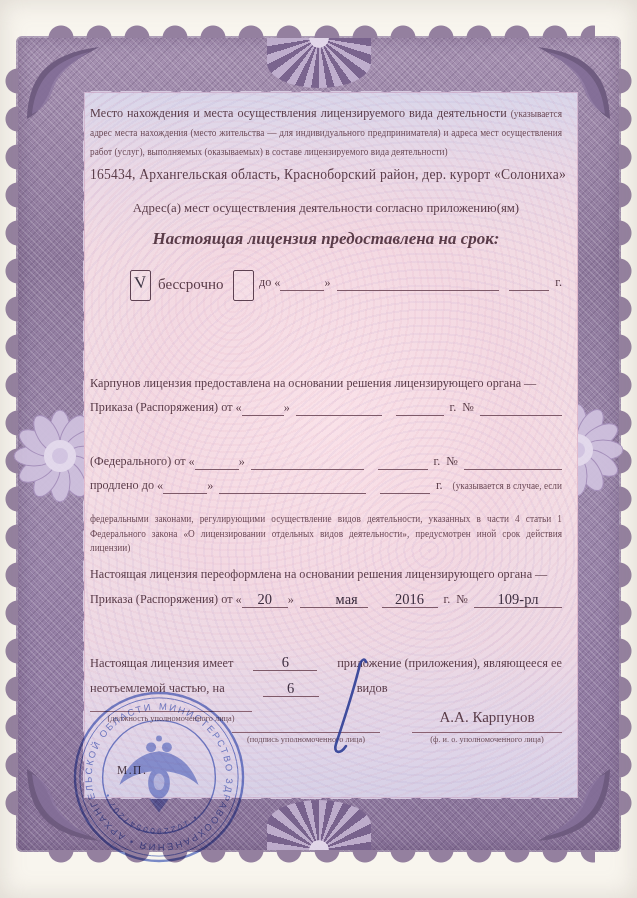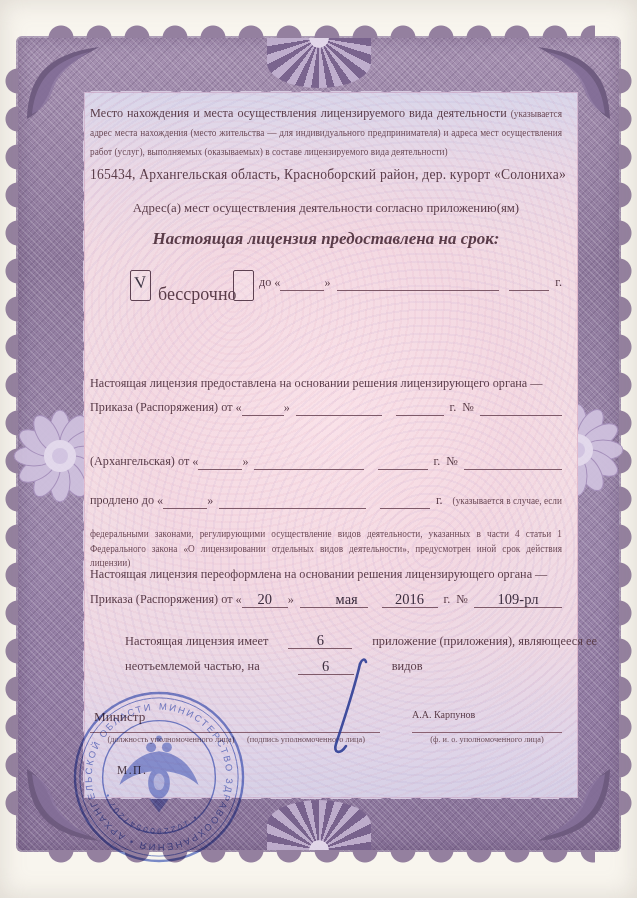--- a/index.html
+++ b/index.html
@@ -73,21 +73,21 @@
   .ml6{margin-left:6px;} .ml10{margin-left:10px;} .ml14{margin-left:14px;}
   .cb{position:absolute;width:19px;height:29px;border:1.5px solid #5e4152;border-radius:2px;
       background:rgba(255,255,255,.12);}
   .vmark{display:block;text-align:center;font-size:17px;color:#3c3544;
       transform:rotate(-6deg) translateY(2px);font-family:"Liberation Serif",serif;}
   .fill{font-size:14.5px;color:#3b2c3e;}
   .sp-between{display:flex;justify-content:space-between;align-items:flex-end;}
 
   .sig-col{position:absolute;top:709px;}
   .sig-post{font-size:13.2px;height:21px;padding-left:4px;}
-  .sig-name{font-size:10px;height:21px;text-align:left;}
+  .sig-name{font-size:15px;height:21px;text-align:center;}
   .sigline{display:block;border-bottom:1px solid #8a6272;height:2px;}
   .sig-cap{font-size:8.3px;color:#6b4c58;text-align:center;margin-top:2px;white-space:nowrap;}
   .mp{position:absolute;left:117px;top:764px;font-size:11.5px;letter-spacing:1.5px;color:#4c3a46;}
 
   .stamp{position:absolute;left:70px;top:688px;width:178px;height:178px;opacity:.8;mix-blend-mode:multiply;}
   .signature{position:absolute;left:316px;top:656px;width:64px;height:108px;}
   .printer{position:absolute;left:0;right:0;top:857px;text-align:center;font-size:7.3px;
       color:#9a8a95;letter-spacing:.3px;}
 </style>
 </head>
@@ -168,55 +168,55 @@
 
   <div class="abs col address" style="top:167px;">165434, Архангельская область, Красноборский район, дер. курорт «Солониха»</div>
 
   <div class="abs col center" style="top:201px;font-size:12.8px;">Адрес(а) мест осуществления деятельности согласно приложению(ям)</div>
 
   <div class="abs col center heading-it" style="top:229px;">Настоящая лицензия предоставлена на срок:</div>
 
   <div class="cb" style="left:130px;top:270px;">
       <span class="vmark">V</span>
     </div>
-  <div class="abs" style="left:158px;top:284px;font-size:18px;">бессрочно</div>
+  <div class="abs" style="left:158px;top:276px;font-size:15px;">бессрочно</div>
   <div class="cb" style="left:233px;top:270px;"></div>
   <div class="abs row" style="left:259px;top:274px;width:303px;">
     <span class="txt">до «</span>
     <span class="bl" style="width:44px;"></span>
     <span class="txt">»</span>
     <span class="bl grow ml6"></span>
     <span class="bl ml10" style="width:40px;"></span>
     <span class="txt ml6">г.</span>
   </div>
 
   <div class="abs col" style="top:374px;">
-    <div class="body-txt just">Настоящая лицензия предоставлена на основании решения лицензирующего органа —</div>
+    <div class="body-txt just">Карпунов лицензия предоставлена на основании решения лицензирующего органа —</div>
     <div class="row" style="margin-top:6px;">
       <span class="txt">Приказа (Распоряжения) от «</span>
       <span class="bl" style="width:42px;"></span>
       <span class="txt">»</span>
       <span class="bl grow ml6"></span>
       <span class="bl ml14" style="width:48px;"></span>
       <span class="txt ml6">г.  №</span>
       <span class="bl ml6" style="width:82px;"></span>
     </div>
   </div>
 
   <div class="abs col" style="top:447px;">
     <div class="row" style="margin-top:6px;">
-      <span class="txt">(Архангельская) от «</span>
+      <span class="txt">(Федерального) от «</span>
       <span class="bl" style="width:44px;"></span>
       <span class="txt">»</span>
       <span class="bl grow ml6"></span>
       <span class="bl ml14" style="width:50px;"></span>
       <span class="txt ml6">г.  №</span>
       <span class="bl ml6" style="width:98px;"></span>
     </div>
-    <div class="row" style="margin-top:22px;">
+    <div class="row" style="margin-top:7px;">
       <span class="txt">продлено до «</span>
       <span class="bl" style="width:44px;"></span>
       <span class="txt">»</span>
       <span class="bl grow ml6"></span>
       <span class="bl ml14" style="width:50px;"></span>
       <span class="txt ml6">г.</span>
       <span class="fine ml10" style="align-self:flex-end;">(указывается в случае, если</span>
     </div>
     <div class="fine just" style="margin-top:18px;">федеральными законами, регулирующими осуществление видов деятельности, указанных в части 4 статьи 1 Федерального закона «О лицензировании отдельных видов деятельности», предусмотрен иной срок действия лицензии)</div>
   </div>
@@ -227,35 +227,34 @@
       <span class="txt">Приказа (Распоряжения) от «</span>
       <span class="bl fill" style="width:46px;">20</span>
       <span class="txt">»</span>
       <span class="bl grow fill ml6" style="text-align:center;padding-left:26px;">мая</span>
       <span class="bl fill ml14" style="width:56px;">2016</span>
       <span class="txt ml6">г.  №</span>
       <span class="bl fill ml6" style="width:88px;">109-рл</span>
     </div>
   </div>
 
-  <div class="abs col" style="top:633px;margin-left:35px;">
+  <div class="abs col" style="top:655px;">
     <div class="sp-between" style="font-size:12.4px;">
       <span>Настоящая лицензия имеет</span>
       <span class="bl fill" style="width:64px;">6</span>
       <span>приложение (приложения), являющееся ее</span>
     </div>
     <div class="row" style="margin-top:9px;font-size:12.4px;gap:32px;">
       <span class="txt">неотъемлемой частью, на</span>
       <span class="bl fill ml6" style="width:56px;">6</span>
       <span class="txt ml6">видов</span>
     </div>
   </div>
 
   <div class="sig-col" style="left:90px;width:162px;">
-    <div class="sig-post">Министр</div>
     <span class="sigline"></span>
     <div class="sig-cap">(должность уполномоченного лица)</div>
   </div>
   <div class="sig-col" style="left:232px;width:148px;">
     <div class="sig-post"></div>
     <span class="sigline"></span>
     <div class="sig-cap">(подпись уполномоченного лица)</div>
   </div>
   <div class="sig-col" style="left:412px;width:150px;">
     <div class="sig-name">А.А. Карпунов</div>

